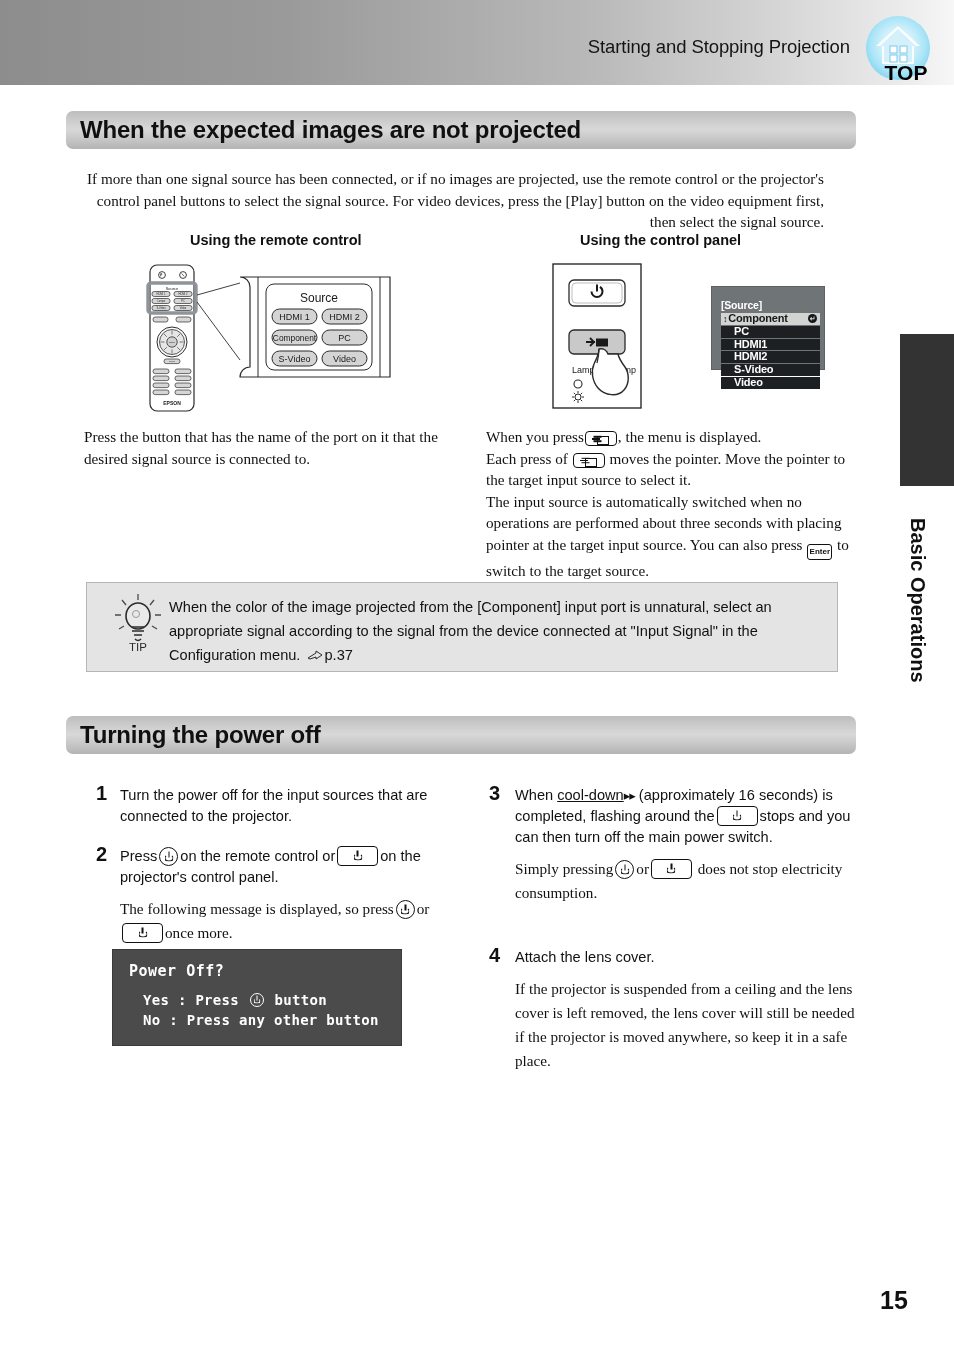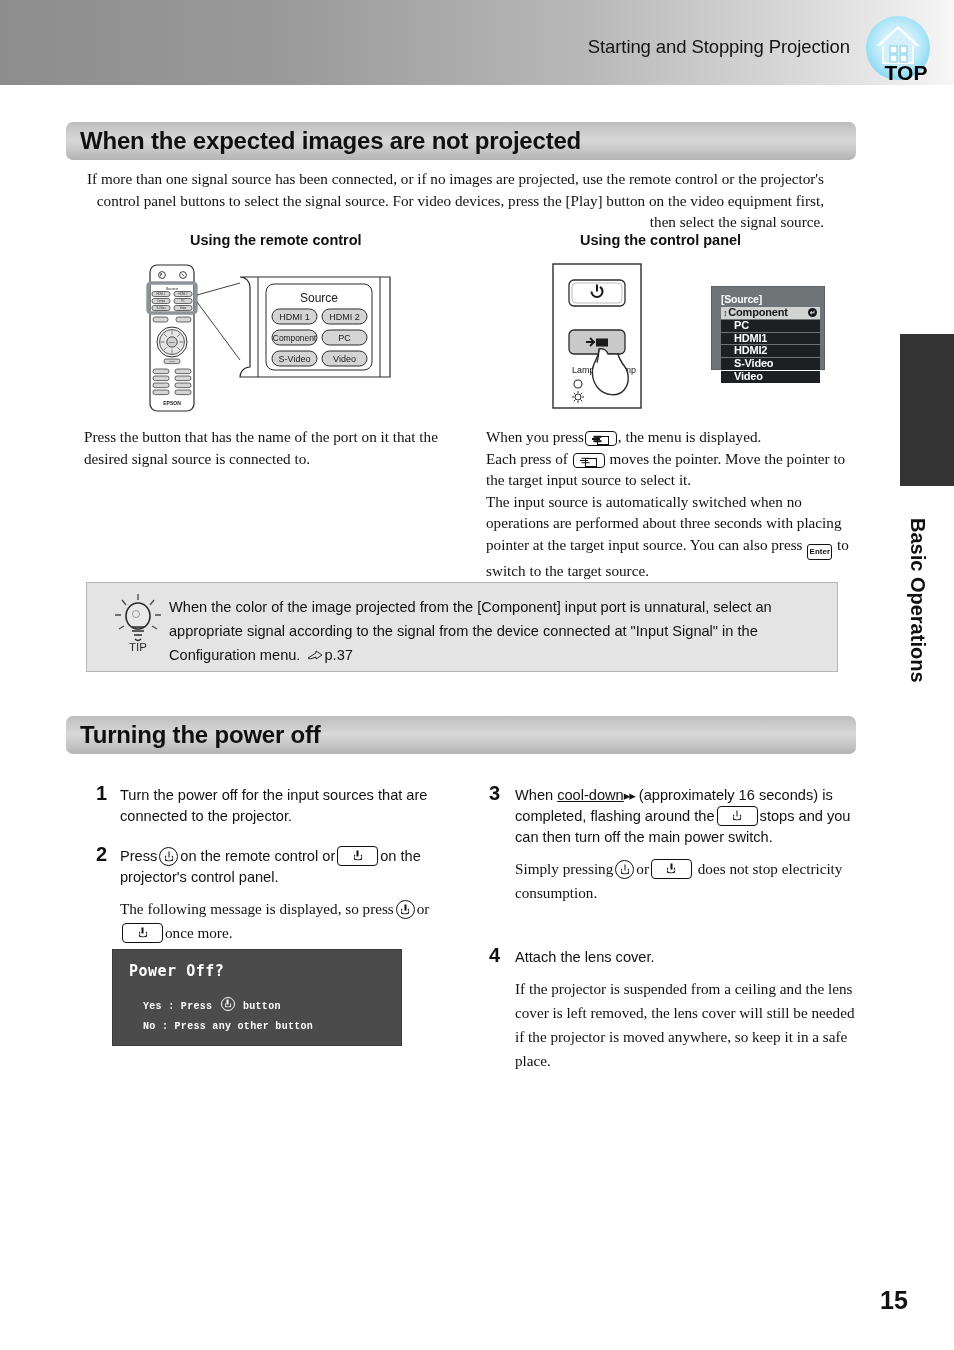--- a/index.html
+++ b/index.html
@@ -45,21 +45,21 @@
     position:absolute; left:66px; width:790px; height:38px;
     border-radius:7px;
     background:linear-gradient(180deg,#bdbdbd 0%,#c9c9c9 20%,#d8d8d8 48%,#c4c4c4 78%,#b3b3b3 100%);
     display:flex; align-items:center;
   }
   .section-bar .txt{
     font-family:"Liberation Sans", sans-serif;
     font-weight:bold; font-size:24px; color:#101010;
     padding-left:14px; letter-spacing:-0.2px;
   }
-  #bar-expected{ top:122px; }
+  #bar-expected{ top:111px; }
   #bar-poweroff{ top:716px; }
 
   
   .intro{
     position:absolute; left:84px; top:168px; width:740px;
     font-size:15.2px; line-height:21.5px; color:#111;
     text-align:right;
   }
   .sub-label{
     position:absolute;
@@ -75,21 +75,21 @@
 
   .fig-text{
     font-family:"Liberation Sans", sans-serif;
     fill:#1a1a1a;
   }
 
   
   .osd{
     position:absolute; left:711px; top:286px; width:114px; height:84px;
     background:#6f7477;
-    padding:6px 6px 7px 9px;
+    padding:12px 6px 7px 9px;
     border:1px solid #5d6265;
   }
   .osd-title{
     font-family:"Liberation Sans", sans-serif;
     font-size:10.5px; font-weight:bold; color:#ffffff;
     margin:0 0 2px 0; line-height:12px; letter-spacing:-0.2px;
   }
   .osd-list{ width:99px; }
   .osd-row{
     font-family:"Liberation Sans", sans-serif;
@@ -214,21 +214,21 @@
 
   
   .poweroff-dialog{
     position:absolute; left:112px; top:949px; width:290px; height:97px;
     background:#4b4b4b; border:1px solid #3a3a3a;
     padding:12px 0 0 16px;
     font-family:"DejaVu Sans Mono", monospace;
     color:#ffffff;
   }
   .po-title{ font-size:15px; font-weight:bold; letter-spacing:0.5px; }
-  .po-lines{ margin-top:17px; padding-left:14px; font-size:10px; line-height:20px; font-weight:bold; letter-spacing:0.3px;font-family:Liberation Mono, monospace;}
+  .po-lines{ margin-top:10px; padding-left:14px; font-size:14px; line-height:20px; font-weight:bold; letter-spacing:0.3px;}
   .po-pow{
     display:inline-block; width:14px; height:14px; border-radius:50%;
     border:1.4px solid #fff; position:relative; vertical-align:-2px; margin:0 2px;
   }
   .po-pow .pwrglyph::before{ border-color:#fff; border-top-color:transparent; }
   .po-pow .pwrglyph::after{ background:#fff; }
   .po-pow .pwrglyph{ width:7px; height:7px; }
   .po-pow .pwrglyph::before{ width:7px; height:5.5px; top:1.5px; }
   .po-pow .pwrglyph::after{ left:2.8px; top:-1px; height:5px; width:1.4px; }
 

